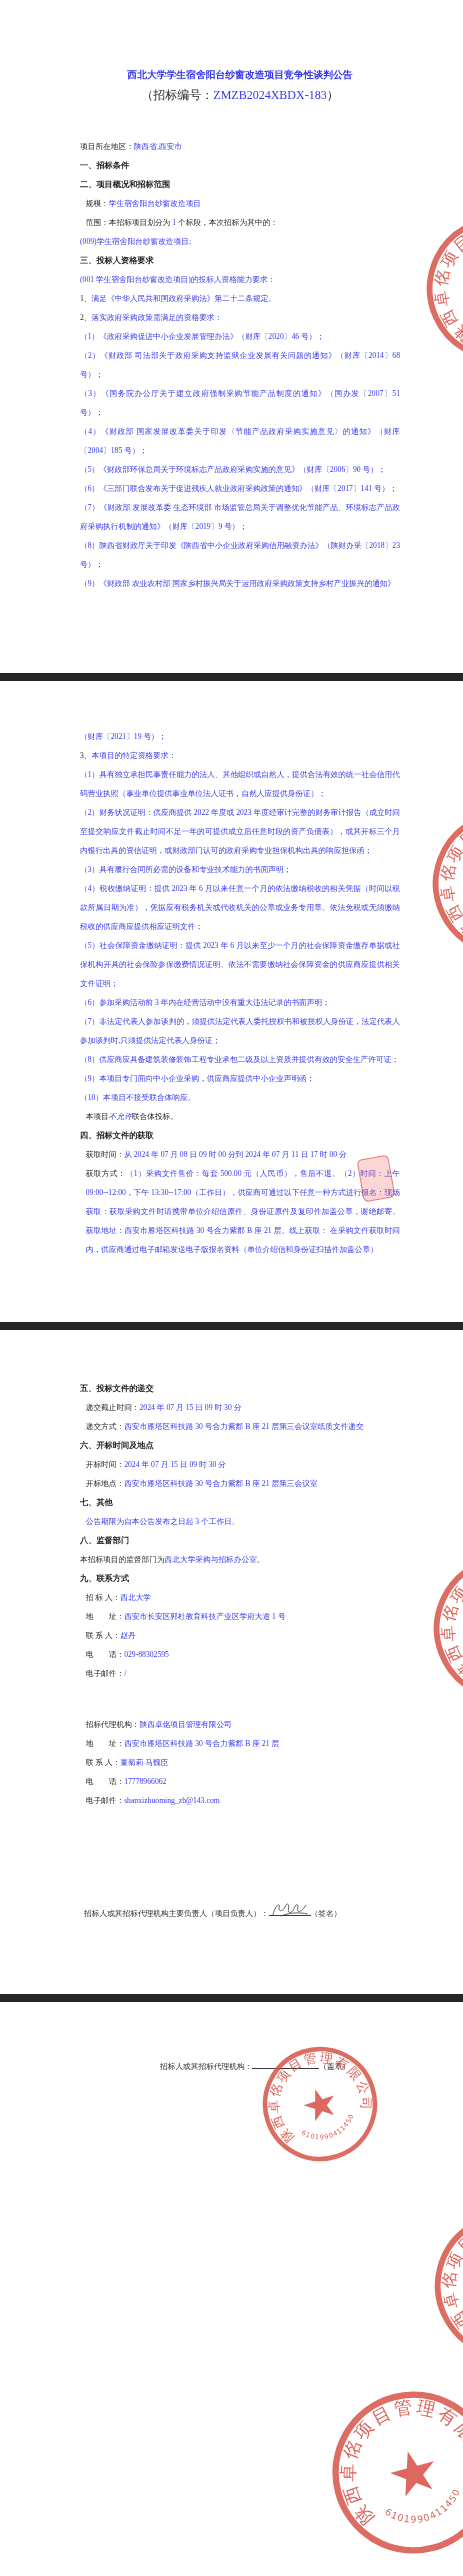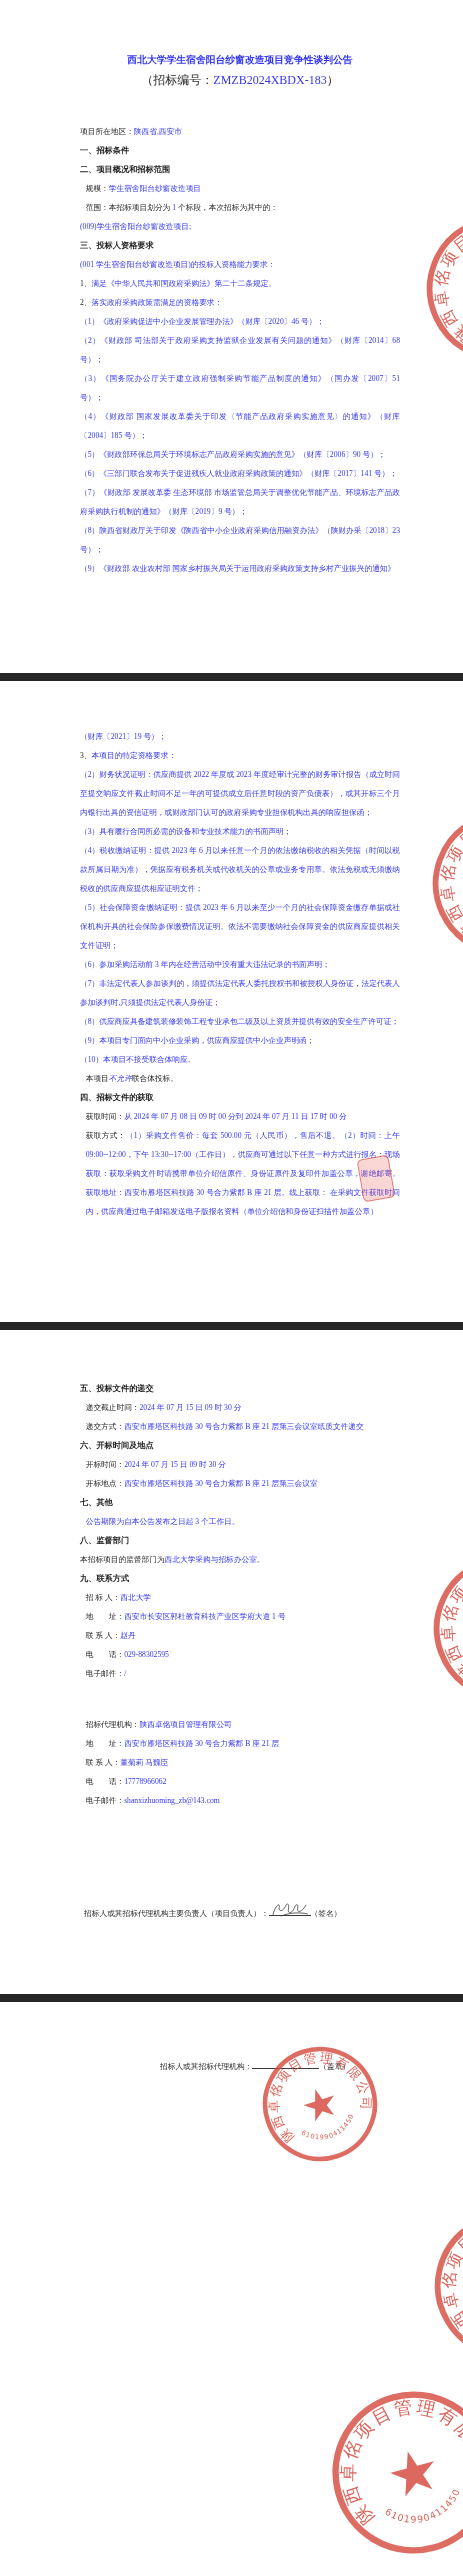--- a/index.html
+++ b/index.html
@@ -1,19 +1,19 @@
 <!DOCTYPE html>
 <html lang="zh" style="font-size:8.2px"><head>
 <meta charset="utf-8">
 <style>
   html,body{margin:0;padding:0;background:#ffffff;}
   #canvas{position:relative;width:464px;height:2583px;overflow:hidden;background:#fff;
           font-family:"Liberation Serif","DejaVu Serif",serif;}
   .page{position:absolute;left:0;width:464px;background:#fff;}
-  #page1{top:1px;height:798px;}
+  #page1{top:16px;height:798px;}
   #page2{top:682px;height:732px;}
   #page3{top:1330px;height:664px;}
   #page4{top:2003px;height:581px;}
   .separator{position:absolute;left:0;width:464px;height:8.2px;background:#262626;}
   #sep1{top:673px;} #sep2{top:1322px;} #sep3{top:1994px;}
 
   .content{margin-left:80px;width:320px;font-size:7.7px;line-height:19px;color:#1f1f1f;}
   #page1 .content{padding-top:49px;}
   #page2 .content{padding-top:45px;}
   #page3 .content{padding-top:49px;}
@@ -75,20 +75,21 @@
         <div class="block line"><span class="c-blue">（9）《财政部 农业农村部 国家乡村振兴局关于运用政府采购政策支持乡村产业振兴的通知》</span></div>
       </div>
   </section>
 
   <div class="separator" id="sep1"></div>
 
   <section class="page" id="page2">
     <div class="content">
         <div class="block line"><span class="c-blue">（财库〔2021〕19 号）；</span></div>
         <div class="block line"><span class="c-black">3、</span><span class="c-blue">本项目的特定资格要求：</span></div>
+        <div class="block line"><span class="c-blue">（1）具有独立承担民事责任能力的法人、其他组织或自然人，提供合法有效的统一社会信用代码营业执照（事业单位提供事业单位法人证书，自然人应提供身份证）；</span></div>
         <div class="block line"><span class="c-blue">（2）财务状况证明：供应商提供 2022 年度或 2023 年度经审计完整的财务审计报告（成立时间至提交响应文件截止时间不足一年的可提供成立后任意时段的资产负债表），或其开标三个月内银行出具的资信证明，或财政部门认可的政府采购专业担保机构出具的响应担保函；</span></div>
         <div class="block line"><span class="c-blue">（3）具有履行合同所必需的设备和专业技术能力的书面声明；</span></div>
         <div class="block line"><span class="c-blue">（4）税收缴纳证明：提供 2023 年 6 月以来任意一个月的依法缴纳税收的相关凭据（时间以税款所属日期为准），凭据应有税务机关或代收机关的公章或业务专用章。依法免税或无须缴纳税收的供应商应提供相应证明文件；</span></div>
         <div class="block line"><span class="c-blue">（5）社会保障资金缴纳证明：提供 2023 年 6 月以来至少一个月的社会保障资金缴存单据或社保机构开具的社会保险参保缴费情况证明。依法不需要缴纳社会保障资金的供应商应提供相关文件证明；</span></div>
         <div class="block line"><span class="c-blue">（6）参加采购活动前 3 年内在经营活动中没有重大违法记录的书面声明；</span></div>
         <div class="block line"><span class="c-blue">（7）非法定代表人参加谈判的，须提供法定代表人委托授权书和被授权人身份证，法定代表人参加谈判时,只须提供法定代表人身份证；</span></div>
         <div class="block line"><span class="c-blue">（8）供应商应具备建筑装修装饰工程专业承包二级及以上资质并提供有效的安全生产许可证；</span></div>
         <div class="block line"><span class="c-blue">（9）本项目专门面向中小企业采购，供应商应提供中小企业声明函；</span></div>
         <div class="block line"><span class="c-blue">（10）本项目不接受联合体响应。</span></div>
         <div class="block line indent"><span class="c-black">本项目</span><span class="c-blue-italic">不允许</span><span class="c-black">联合体投标。</span></div>

